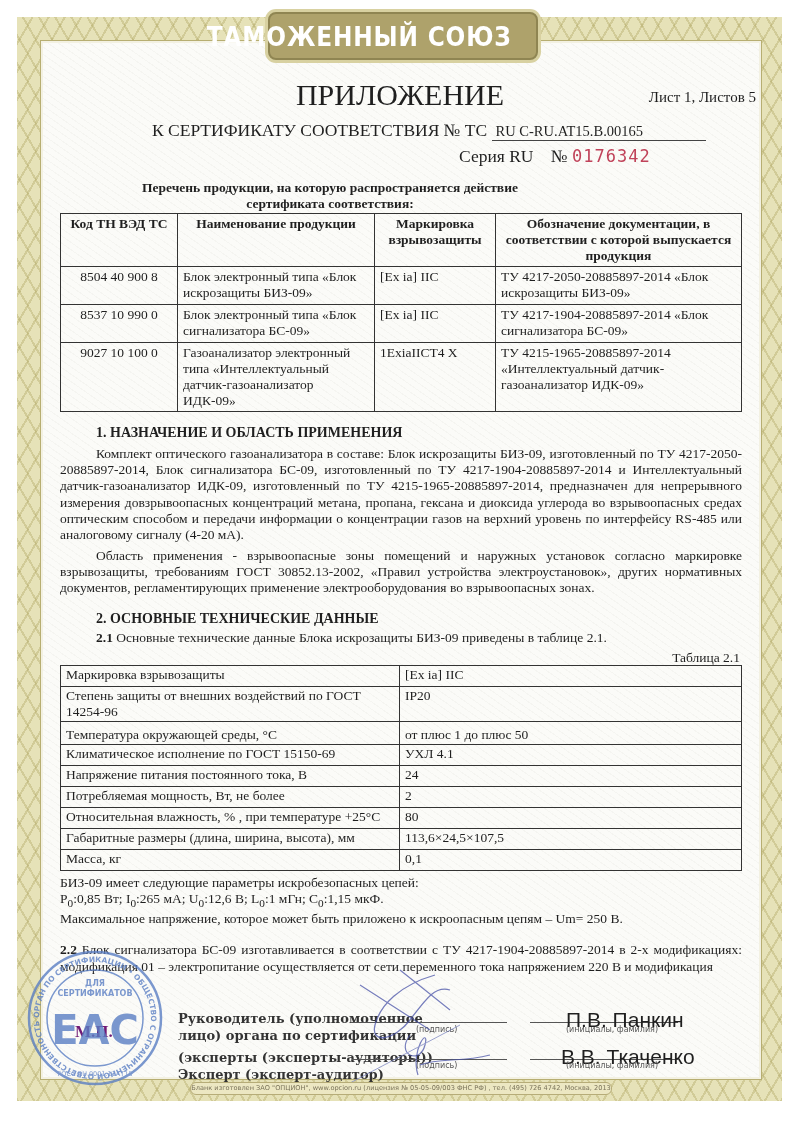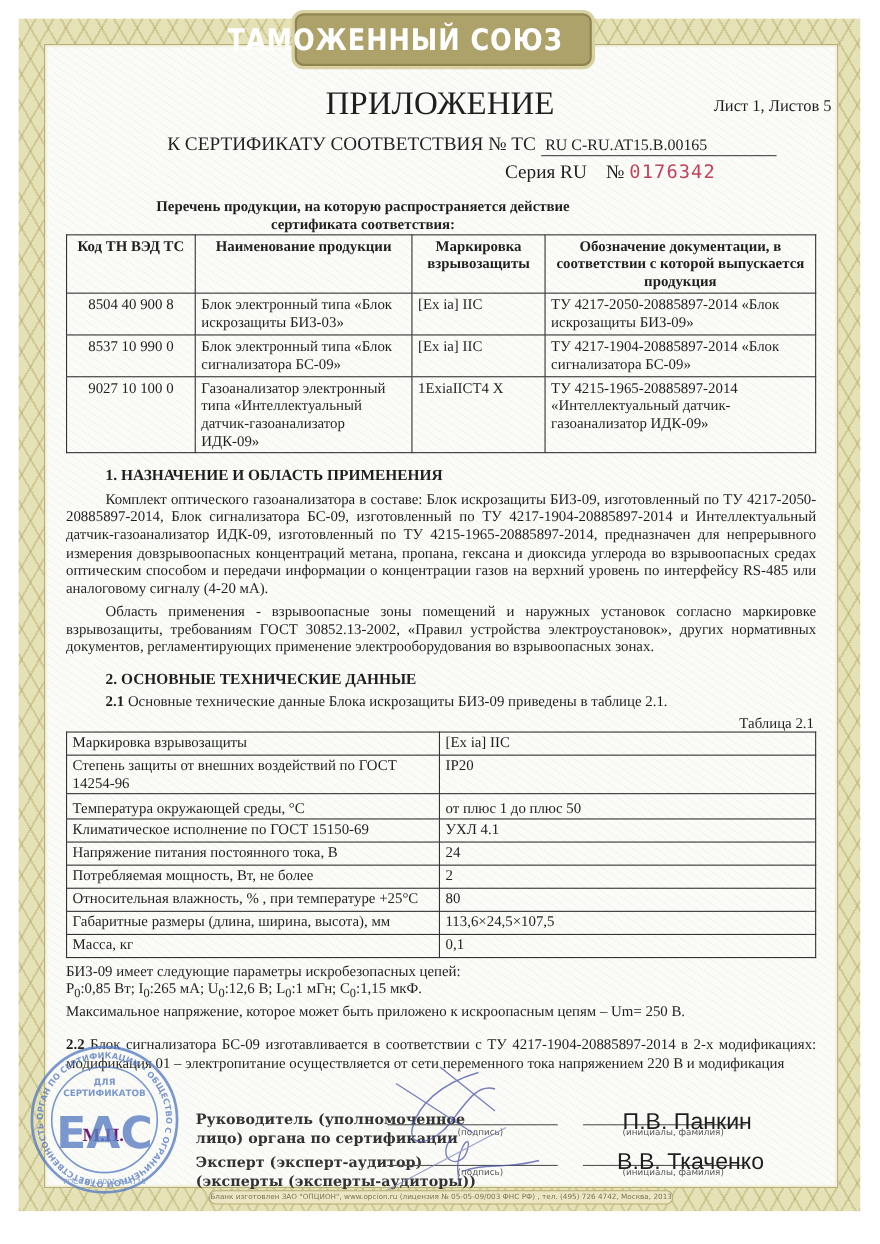--- a/index.html
+++ b/index.html
@@ -86,21 +86,21 @@
 <table class="t1">
   <tbody>
       <tr>
     <th style="width:106px;height:42px">Код ТН ВЭД ТС</th>
     <th style="width:186px">Наименование продукции</th>
     <th style="width:110px">Маркировка взрывозащиты</th>
     <th>Обозначение документации, в соответствии с которой выпускается продукция</th>
   </tr>
   <tr>
     <td class="c1" style="height:33px">8504 40 900 8</td>
-    <td>Блок электронный типа «Блок искрозащиты БИЗ-03»</td>
+    <td>Блок электронный типа «Блок искрозащиты БИЗ-09»</td>
     <td>[Ex ia] IIC</td>
     <td>ТУ 4217-2050-20885897-2014 «Блок искрозащиты БИЗ-09»</td>
   </tr>
   <tr>
     <td class="c1" style="height:33px">8537 10 990 0</td>
     <td>Блок электронный типа «Блок сигнализатора БС-09»</td>
     <td>[Ex ia] IIC</td>
     <td>ТУ 4217-1904-20885897-2014 «Блок сигнализатора БС-09»</td>
   </tr>
   <tr>
@@ -173,22 +173,22 @@
 
 <div class="abs p22">
   <b>2.2</b><span> Блок сигнализатора БС-09 изготавливается в соответствии с ТУ 4217-1904-20885897-2014 в 2-х модификациях: модификация 01 – электропитание осуществляется от сети переменного тока напряжением 220 В и модификация</span>
 </div>
 
 <div class="abs sig" style="left:178px;top:1010px">
   <div>Руководитель (уполномоченное</div>
   <div>лицо) органа по сертификации</div>
 </div>
 <div class="abs sig" style="left:178px;top:1049px">
+  <div>(эксперты (эксперты-аудиторы))</div>
   <div>Эксперт (эксперт-аудитор)</div>
-  <div>(эксперты (эксперты-аудиторы))</div>
 </div>
 
 <div class="line" style="left:352px;top:1022px;width:155px"></div>
 <div class="abs small" style="left:416px;top:1025px">(подпись)</div>
 <div class="line" style="left:530px;top:1022px;width:148px"></div>
 <div class="abs name" style="left:566px;top:1008px">П.В. Панкин</div>
 <div class="abs small" style="left:566px;top:1025px">(инициалы, фамилия)</div>
 
 <div class="line" style="left:352px;top:1059px;width:155px"></div>
 <div class="abs small" style="left:416px;top:1061px">(подпись)</div>

